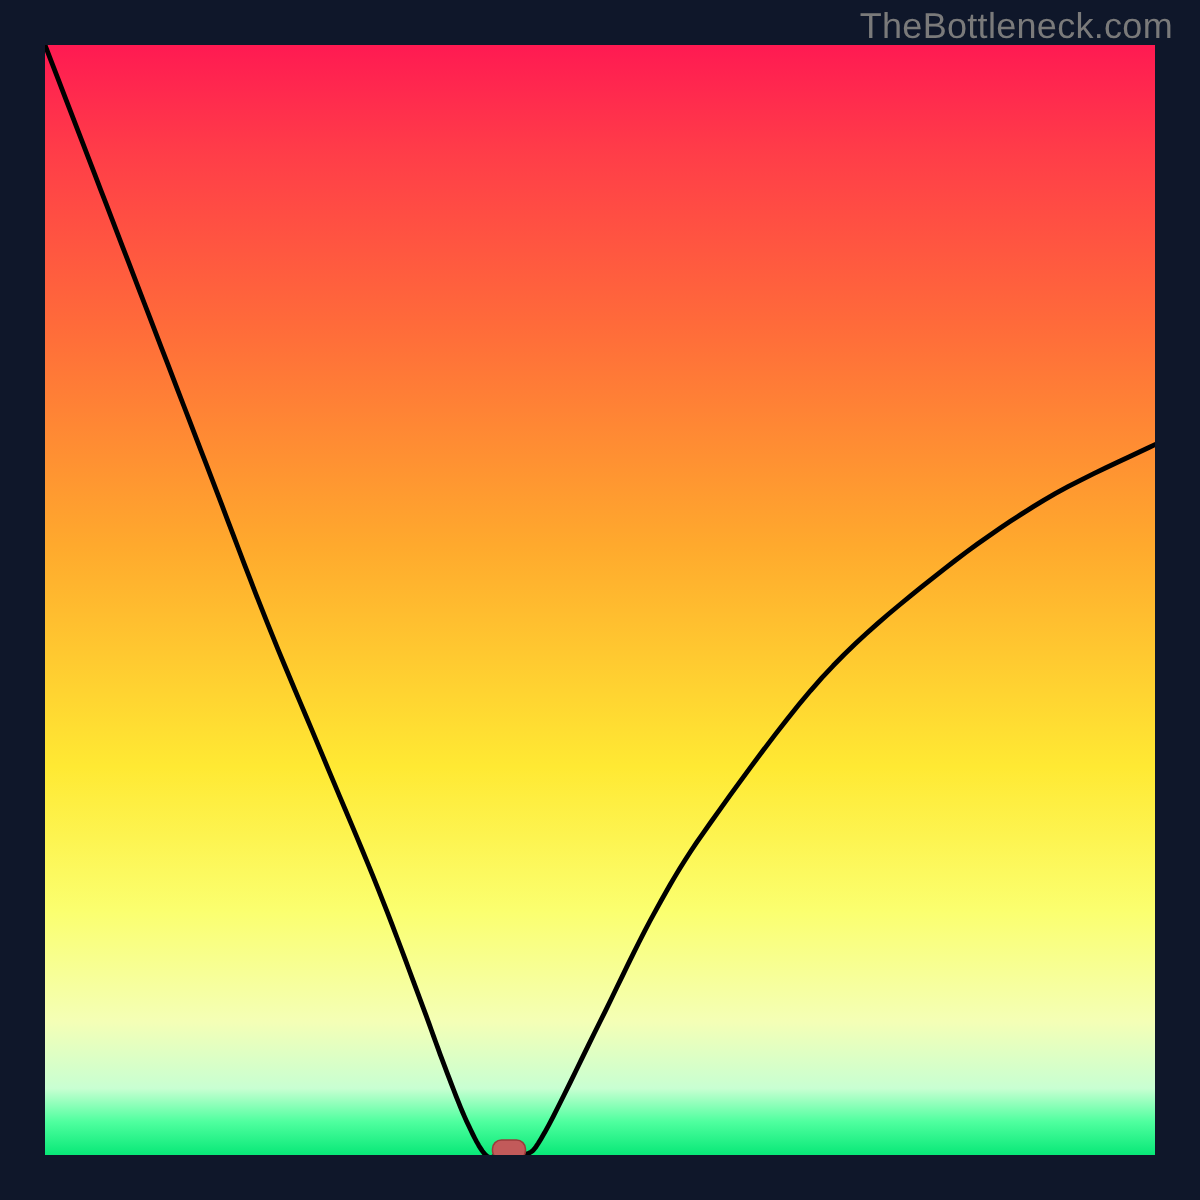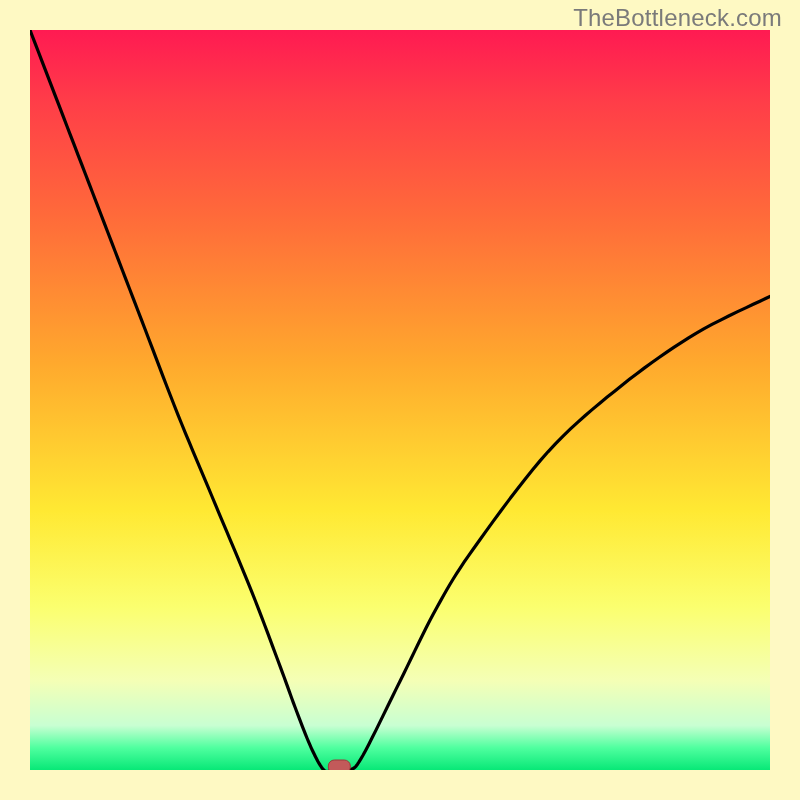--- a/index.html
+++ b/index.html
@@ -8,21 +8,21 @@
     width: 800px;
     height: 800px;
     background: #000;
     overflow: hidden;
     font-family: Arial, Helvetica, sans-serif;
   }
   .frame {
     position: relative;
     width: 800px;
     height: 800px;
-    background: #fef9c3;
+    background: #0f172a;
   }
   .watermark {
     position: absolute;
     top: 4px;
     right: 18px;
     color: #7a7a7a;
     font-size: 24px;
     font-weight: 500;
     letter-spacing: 0.2px;
     z-index: 20;

